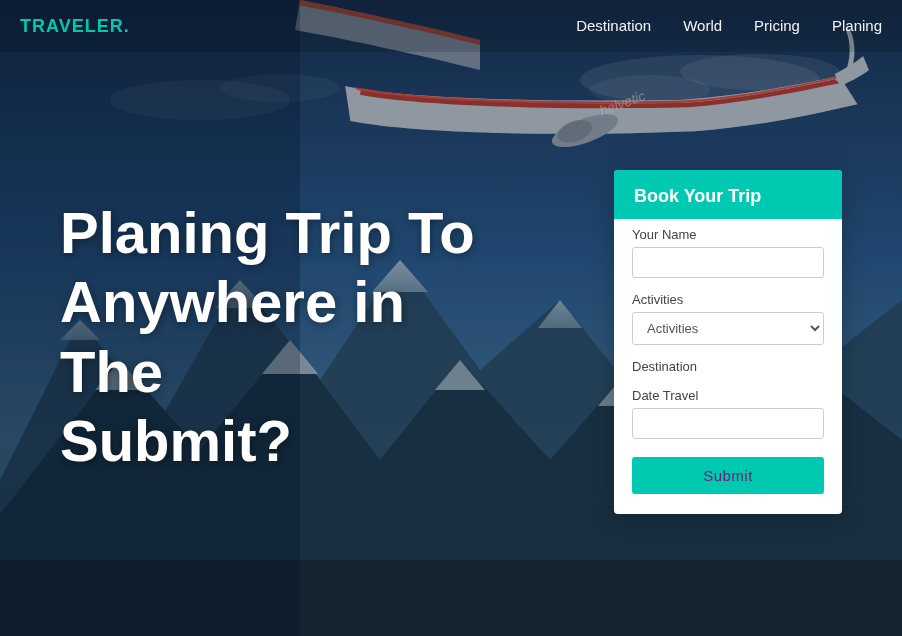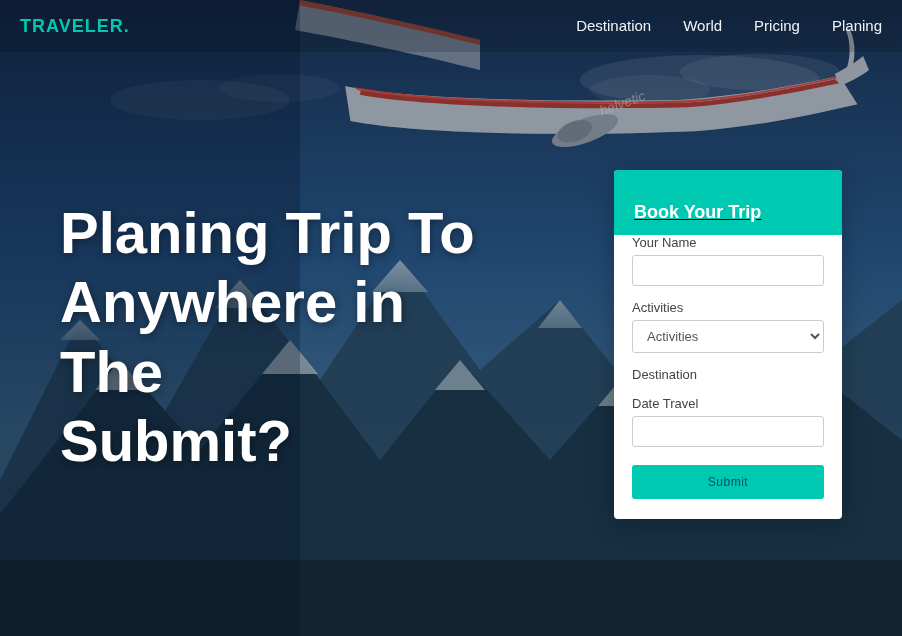--- a/index.html
+++ b/index.html
@@ -111,32 +111,31 @@
       width: 228px;
       background: #fff;
       border-radius: 4px;
       overflow: hidden;
       box-shadow: 0 4px 24px rgba(0,0,0,0.25);
       z-index: 10;
     }
 
     .booking-card-header {
       background: #00c9b1;
-      padding: 32px 20px 12px;
-      text-decoration: underline;
+      padding: 16px 20px 12px;
     }
 
     .booking-card-header h2 {
       color: #fff;
       font-size: 18px;
       font-weight: 600;
     }
 
     .booking-card-body {
-      padding: 0 18px 20px;
+      padding: 8px 18px 20px;
     }
 
     .form-group {
       margin-bottom: 14px;
     }
 
     .form-group label {
       display: block;
       font-size: 13px;
       color: #444;
@@ -154,24 +153,24 @@
       color: #555;
       outline: none;
       background: #fff;
       appearance: auto;
     }
 
     .btn-submit {
       width: 100%;
       padding: 10px;
       background: #00c9b1;
-      color: #0c4a6e;
+      color: #701a75;
       border: none;
       border-radius: 3px;
-      font-size: 12px;
+      font-size: 15px;
       font-weight: 500;
       cursor: pointer;
       letter-spacing: 0.5px;
       margin-top: 4px;
     }
   </style>
 </head>
 <body>
 
 <div class="hero-bg"></div>

